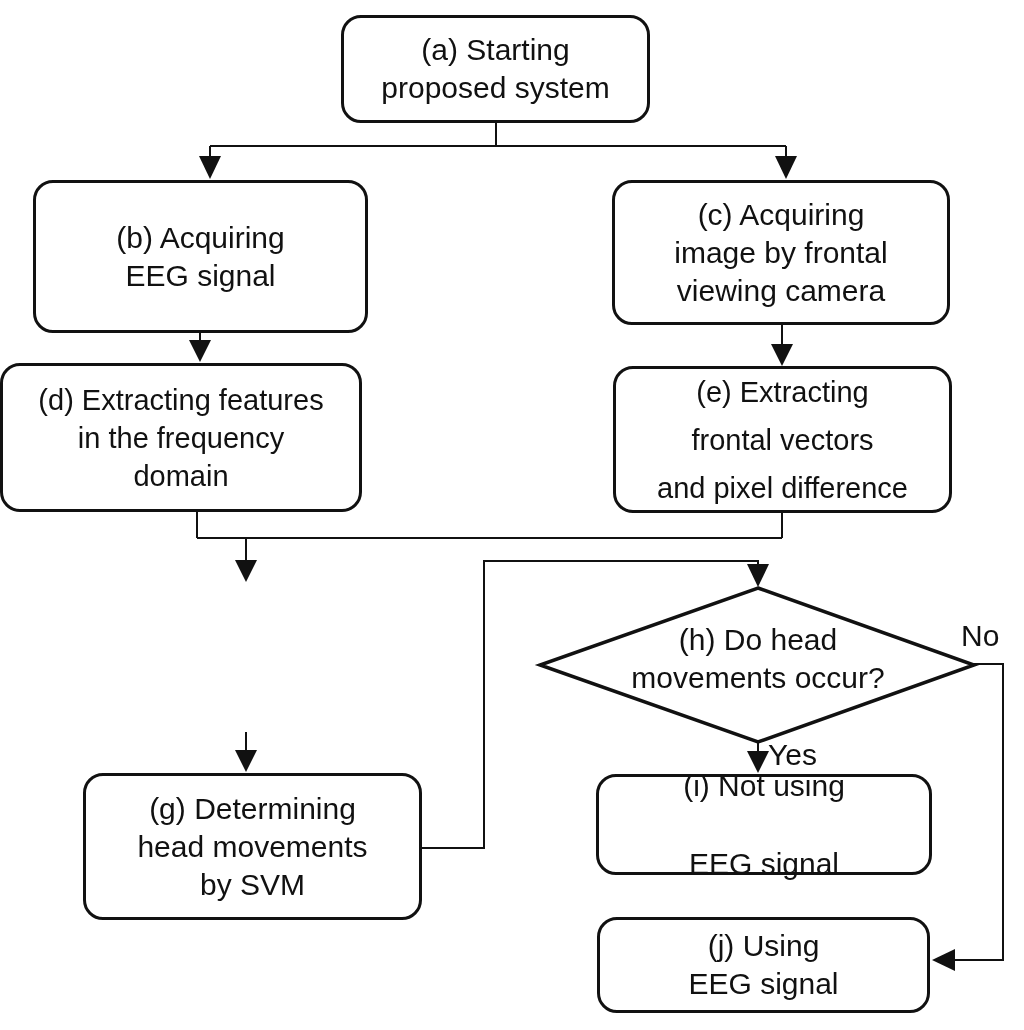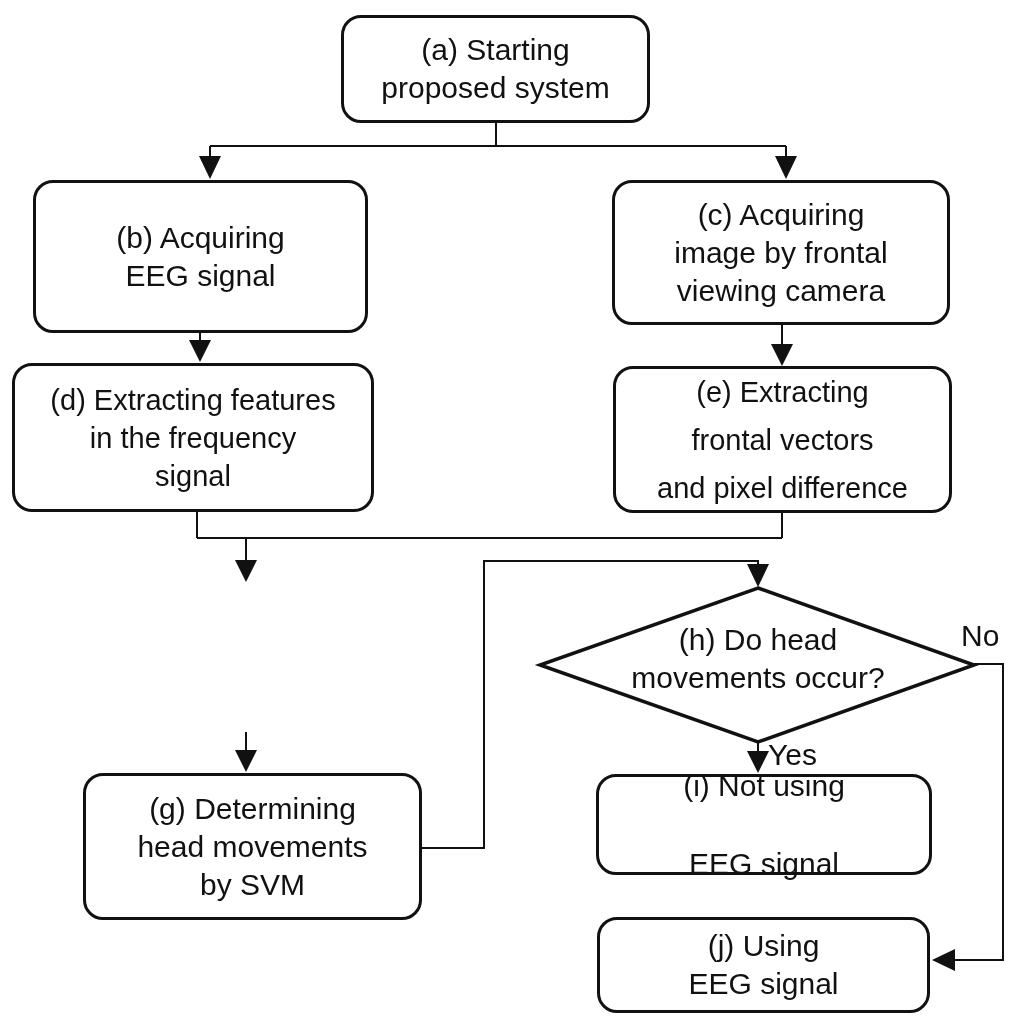--- a/index.html
+++ b/index.html
@@ -33,21 +33,21 @@
     justify-content: center;
     text-align: left;
     font-size: 30px;
     line-height: 38px;
     white-space: nowrap;
   }
   .node span { display: block; }
   .node-a { left: 341px; top: 15px;  width: 309px; height: 108px; }
   .node-b { left: 33px;  top: 180px; width: 335px; height: 153px; }
   .node-c { left: 612px; top: 180px; width: 338px; height: 145px; }
-  .node-d { left: 12px;  top: 363px; width: 362px; height: 149px; font-size: 29px; }
+  .node-d { left: 0;  top: 363px; width: 362px; height: 149px; font-size: 29px; }
   .node-e { left: 613px; top: 366px; width: 339px; height: 147px; font-size: 29px; gap: 10px; }
   .node-f { left: 82px;  top: 583px; width: 341px; height: 149px; }
   .node-g { left: 83px;  top: 773px; width: 339px; height: 147px; }
   .node-i { left: 596px; top: 774px; width: 336px; height: 101px; gap: 40px; }
   .node-j { left: 597px; top: 917px; width: 333px; height: 96px; }
   .diamond-text {
     position: absolute;
     left: 548px;
     top: 621px;
     width: 420px;
@@ -119,21 +119,21 @@
 
   <div class="node node-c">
     <span>(c) Acquiring</span>
     <span>image by frontal</span>
     <span>viewing camera</span>
   </div>
 
   <div class="node node-d">
     <span>(d) Extracting features</span>
     <span>in the frequency</span>
-    <span>signal</span>
+    <span>domain</span>
   </div>
 
   <div class="node node-e">
     <span>(e) Extracting</span>
     <span>frontal vectors</span>
     <span>and pixel difference</span>
   </div>
 
 
   <div class="node node-g">

